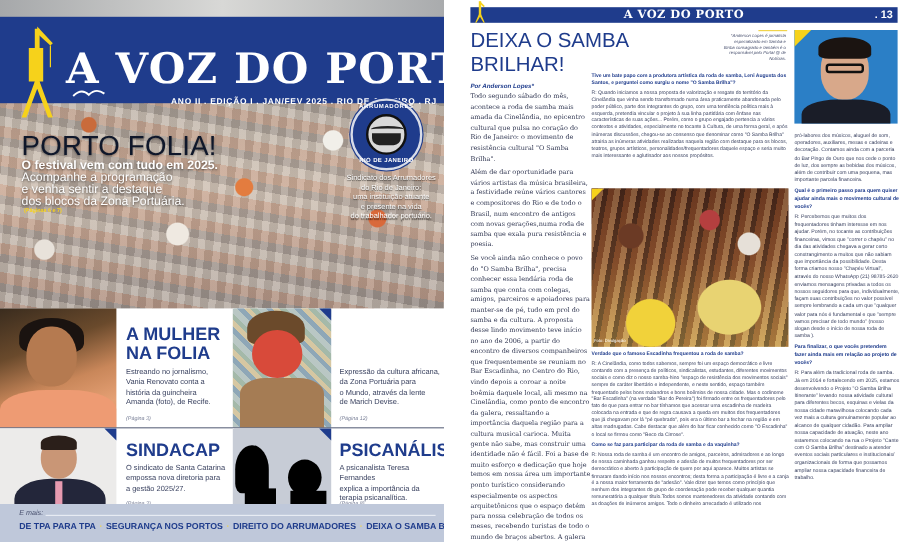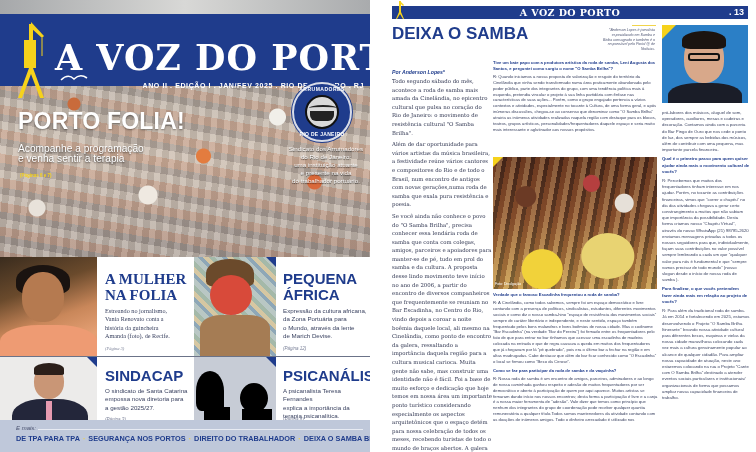--- a/index.html
+++ b/index.html
@@ -27,21 +27,21 @@
   .mast-title {
     position: absolute; left: 55px; top: 26px; font-family: "DejaVu Serif", serif; font-weight: bold;
     font-size: 35px; letter-spacing: 1px; color: #ffffff; white-space: nowrap; line-height: 1;
   }
   .mast-sub {
     position: absolute; right: 6px; top: 68px; font-size: 7px; font-weight: bold; color: #ffffff;
     letter-spacing: 0.6px; white-space: nowrap;
   }
   .gull { position: absolute; left: 60px; top: 58px; width: 28px; height: 10px; }
 
-  .folia-title { position: absolute; left: 18px; top: 108px; font-size: 23px; font-weight: bold; color: #ffffff; letter-spacing: 0.2px; text-shadow: 0 1px 2px rgba(0,0,0,0.4); white-space: nowrap; }
+  .folia-title { position: absolute; left: 18px; top: 108px; font-size: 23px; font-weight: normal; color: #0f172a; letter-spacing: 0.2px; text-shadow: 0 1px 2px rgba(0,0,0,0.4); white-space: nowrap; }
   .folia-line { position: absolute; left: 18px; font-size: 10.2px; color: #ffffff; white-space: nowrap; text-shadow: 0 1px 2px rgba(0,0,0,0.6); }
   .folia-line.bold { font-weight: bold; }
   .folia-pages { position: absolute; left: 20px; top: 173px; font-size: 4.5px; color: #f6d21b; font-weight: bold; }
 
   .seal {
     position: absolute; left: 292px; top: 82px; width: 60px; height: 60px; border-radius: 50%;
     background: #1f3c8c; border: 2px solid #d8dce8; box-shadow: 0 0 0 1px #1f3c8c;
   }
   .seal-inner { position: absolute; left: 11px; top: 11px; width: 34px; height: 34px; border-radius: 50%; background: #d9d9d9; border: 2px solid #111; overflow: hidden; }
   .seal-inner .boat { position: absolute; left: 3px; top: 14px; width: 24px; height: 10px; background: #222; border-radius: 0 0 6px 6px; }
@@ -51,21 +51,21 @@
   .seal-caption { position: absolute; left: 282px; top: 145px; width: 88px; text-align: center; font-size: 6.2px; line-height: 8px; color: #ffffff; text-shadow: 0 1px 1px rgba(0,0,0,0.7); }
 
   
   .story { position: absolute; background: #ffffff; }
   .story .photo { position: absolute; top: 0; left: 0; height: 100%; overflow: hidden; }
   .story .corner { position: absolute; top: 0; width: 0; height: 0; border-top: 10px solid #1f3c8c; border-left: 10px solid transparent; }
   .story .s-title { position: absolute; font-weight: bold; font-size: 15px; line-height: 16px; color: #1f3c8c; }
   .story .s-text { position: absolute; font-size: 6.2px; line-height: 8.4px; color: #3a4260; }
   .story .s-ref { position: absolute; font-size: 4.5px; color: #7a8098; font-style: italic; }
 
-  .s1 { left: 0; top: 257px; width: 195px; height: 112px; font-family: Liberation Serif, serif; }
+  .s1 { left: 0; top: 257px; width: 195px; height: 112px; }
   .s2 { left: 194px; top: 257px; width: 176px; height: 100px; }
   .s3 { left: 0; top: 357px; width: 195px; height: 82px; }
   .s4 { left: 194px; top: 357px; width: 176px; height: 82px; }
   .divider-h { position: absolute; left: 0; top: 356px; width: 370px; height: 2px; background: #6b7388; }
 
   .photo-woman { width: 97px; background: linear-gradient(160deg,#3a2c1e 0%, #6a4a2c 30%, #c9875a 55%, #e5a074 75%, #d98f63 100%); }
   .photo-woman .face { position: absolute; left: 22px; top: 15px; width: 42px; height: 50px; border-radius: 48% 48% 45% 45%; background: #b57a50; }
   .photo-woman .hair { position: absolute; left: 16px; top: 8px; width: 54px; height: 30px; border-radius: 50% 50% 30% 30%; background: #1a1310; }
   .photo-woman .shirt { position: absolute; left: 0; top: 68px; width: 97px; height: 40px; border-radius: 40% 40% 0 0; background: #ee9b73; }
 
@@ -92,21 +92,21 @@
   .more-items { position: absolute; left: 16px; top: 14px; white-space: nowrap; font-size: 7.3px; font-weight: bold; color: #1f3c8c; }
   .more-items .sep { color: #f1d44b; margin: 0 3px; }
 
   
   .article { position: absolute; left: 385px; top: 0; width: 371px; height: 452px; background: #ffffff; overflow: hidden; }
   .rp-header { position: absolute; left: 7px; top: 6px; width: 356px; height: 13px; background: #1f3c8c; }
   .rp-crane { position: absolute; left: 10px; top: 0px; width: 10px; height: 20px; }
   .rp-title { position: absolute; left: 0; width: 356px; top: 1px; text-align: center; font-family: "DejaVu Serif", serif; font-weight: bold; font-size: 9.5px; color: #ffffff; letter-spacing: 0.4px; }
   .rp-page { position: absolute; right: 4px; top: 1px; font-size: 9px; font-weight: bold; color: #ffffff; }
 
-  .a-title { position: absolute; left: 7px; top: 24px; font-size: 17px; font-weight: bold; line-height: 20px; color: #1f3c8c; }
+  .a-title { position: absolute; left: 7px; top: 24px; font-size: 17px; font-weight: normal; line-height: 20px; color: #1f3c8c; }
   .a-byline { position: absolute; left: 7px; top: 69px; font-size: 5.2px; font-style: italic; font-weight: bold; color: #1f3c8c; }
 
   .col-serif { position: absolute; left: 7px; top: 77px; width: 100px; font-family: "DejaVu Serif", serif; font-size: 5.4px; line-height: 8.6px; color: #2f3550; }
   .col-serif p { margin-bottom: 3px; }
 
   .quote { position: absolute; left: 218px; top: 26px; width: 52px; text-align: right; font-size: 3.6px; line-height: 4.8px; color: #4a5270; font-style: italic; }
   .quote-rule { position: absolute; left: 247px; top: 25px; width: 24px; height: 1px; background: #f1d44b; }
   .author-photo { position: absolute; left: 277px; top: 25px; width: 86px; height: 78px; overflow: hidden; background: #2b7fc6; }
   .author-photo .tri { position: absolute; left: 0; top: 0; width: 0; height: 0; border-top: 14px solid #f6d21b; border-right: 14px solid transparent; }
   .author-photo .head { position: absolute; left: 22px; top: 10px; width: 40px; height: 48px; border-radius: 45%; background: #d8a88a; }
@@ -158,22 +158,24 @@
       <line x1="28" y1="18" x2="28" y2="36" stroke="#f6d21b" stroke-width="1"></line>
     </svg>
     <div class="mast-title">A VOZ DO PORTO</div>
     <svg class="gull" viewBox="0 0 28 10">
       <path d="M1 8 Q8 1 14 7 Q20 1 27 6" stroke="#ffffff" stroke-width="1.6" fill="none"></path>
     </svg>
     <div class="mast-sub">ANO II . EDIÇÃO I . JAN/FEV 2025 . RIO DE JANEIRO . RJ</div>
   </div>
 
   <div class="folia-title">PORTO FOLIA!</div>
+  <div class="folia-line bold" style="top:133px">O festival vem com tudo em 2025.</div>
   <div class="folia-line" style="top:143px">Acompanhe a programação</div>
-  <div class="folia-line" style="top:153px">e venha sentir a terapia</div>
+  <div class="folia-line" style="top:153px">e venha sentir a destaque</div>
+  <div class="folia-line" style="top:163px">dos blocos da Zona Portuária.</div>
   <div class="folia-pages">(Páginas 6 e 7)</div>
 
   <div class="seal">
     <div class="seal-top">ARRUMADORES</div>
     <div class="seal-inner">
       <div class="wave"></div>
       <div class="boat"></div>
     </div>
     <div class="seal-bottom">RIO DE JANEIRO</div>
   </div>
@@ -205,21 +207,20 @@
   </div>
 
   <div class="story s2">
     <div class="photo photo-clown">
       <div class="hat"></div>
         <div class="face"></div>
         <div class="body"></div>
     </div>
     <div class="corner" style="left:72px"></div>
     <div class="s-title" style="left:89px;top:14px">
-      <div>PEQUENA ÁFRICA</div>
     </div>
     <div class="s-text" style="left:89px;top:50px">
       <div>Expressão da cultura africana,</div>
       <div>da Zona Portuária para</div>
       <div>o Mundo, através da lente</div>
       <div>de Marich Devise.</div>
     </div>
     <div class="s-ref" style="left:89px;top:89px">(Página 12)</div>
   </div>
 
@@ -256,40 +257,41 @@
       <div>explica a importância da</div>
       <div>terapia psicanalítica.</div>
     </div>
     <div class="s-ref" style="left:89px;top:60px">(Página 8)</div>
   </div>
 
   <div class="more-bar">
     <div class="more-label">E mais:</div>
     <div class="more-line"></div>
     <div class="more-items">
-      <span>DE TPA PARA TPA</span><span class="sep">·</span><span>SEGURANÇA NOS PORTOS</span><span class="sep">·</span><span>DIREITO DO TRABALHADOR</span><span class="sep">·</span><span>DEIXA O SAMBA BRILHAR!</span>
+      <span>DE TPA PARA TPA</span><span class="sep">·</span><span>SEGURANÇA NOS PORTOS</span><span class="sep">·</span><span>DIREITO DO ARRUMADORES</span><span class="sep">·</span><span>DEIXA O SAMBA BRILHAR!</span>
     </div>
   </div>
 </div>
 
 <div class="gutter"></div>
 
 <div class="article">
   <div class="rp-header">
     <div class="rp-title">A VOZ DO PORTO</div>
     <div class="rp-page">. 13</div>
   </div>
   <svg class="rp-crane" viewBox="0 0 10 20">
     <rect x="4" y="1" width="2" height="12" fill="#f6d21b"></rect>
     <polygon points="5,1 9,5 8,6 5,3" fill="#f6d21b"></polygon>
     <polygon points="1,19 4,12 6,12 9,19 8,19 5,14 2,19" fill="#f6d21b"></polygon>
   </svg>
 
   <div class="a-title">
     <div>DEIXA O SAMBA</div>
+    <div>BRILHAR!</div>
   </div>
   <div class="a-byline">Por Anderson Lopes*</div>
 
   <div class="col-serif">
     <p>Todo segundo sábado do mês, acontece a roda de samba mais amada da Cinelândia, no epicentro cultural que pulsa no coração do Rio de Janeiro: o movimento de resistência cultural "O Samba Brilha".</p>
     <p>Além de dar oportunidade para vários artistas da música brasileira, a festividade reúne vários cantores e compositores do Rio e de todo o Brasil, num encontro de antigos com novas gerações,numa roda de samba que exala pura resistência e poesia.</p>
     <p>Se você ainda não conhece o povo do "O Samba Brilha", precisa conhecer essa lendária roda de samba que conta com colegas, amigos, parceiros e apoiadores para manter-se de pé, tudo em prol do samba e da cultura. A proposta desse lindo movimento teve início no ano de 2006, a partir do encontro de diversos companheiros que frequentemente se reuniam no Bar Escadinha, no Centro do Rio, vindo depois a coroar a noite boêmia daquele local, ali mesmo na Cinelândia, como ponto de encontro da galera, ressaltando a importância daquela região para a cultura musical carioca. Muita gente não sabe, mas construir uma identidade não é fácil. Foi a base de muito esforço e dedicação que hoje temos em nossa área um importante ponto turístico considerando especialmente os aspectos arquitetônicos que o espaço detém para nossa celebração de todos os meses, recebendo turistas de todo o mundo de braços abertos. A galera espera por você na rua Alcindo Guanabara, nº 15, em frente ao Bar e Restaurante Pingo de Ouro, na Cinelândia.</p>
   </div>
 
   <div class="quote-rule"></div>

